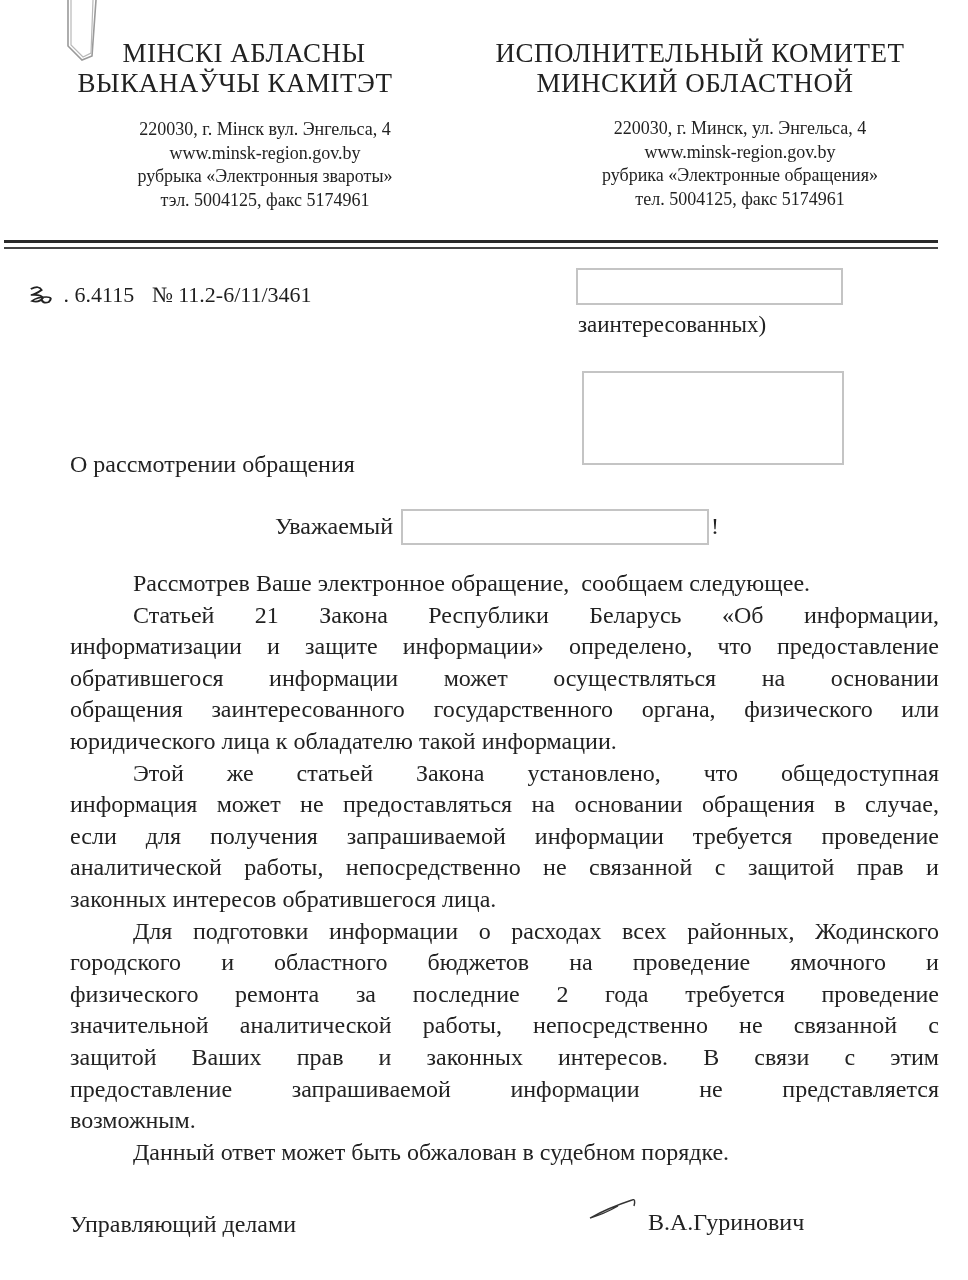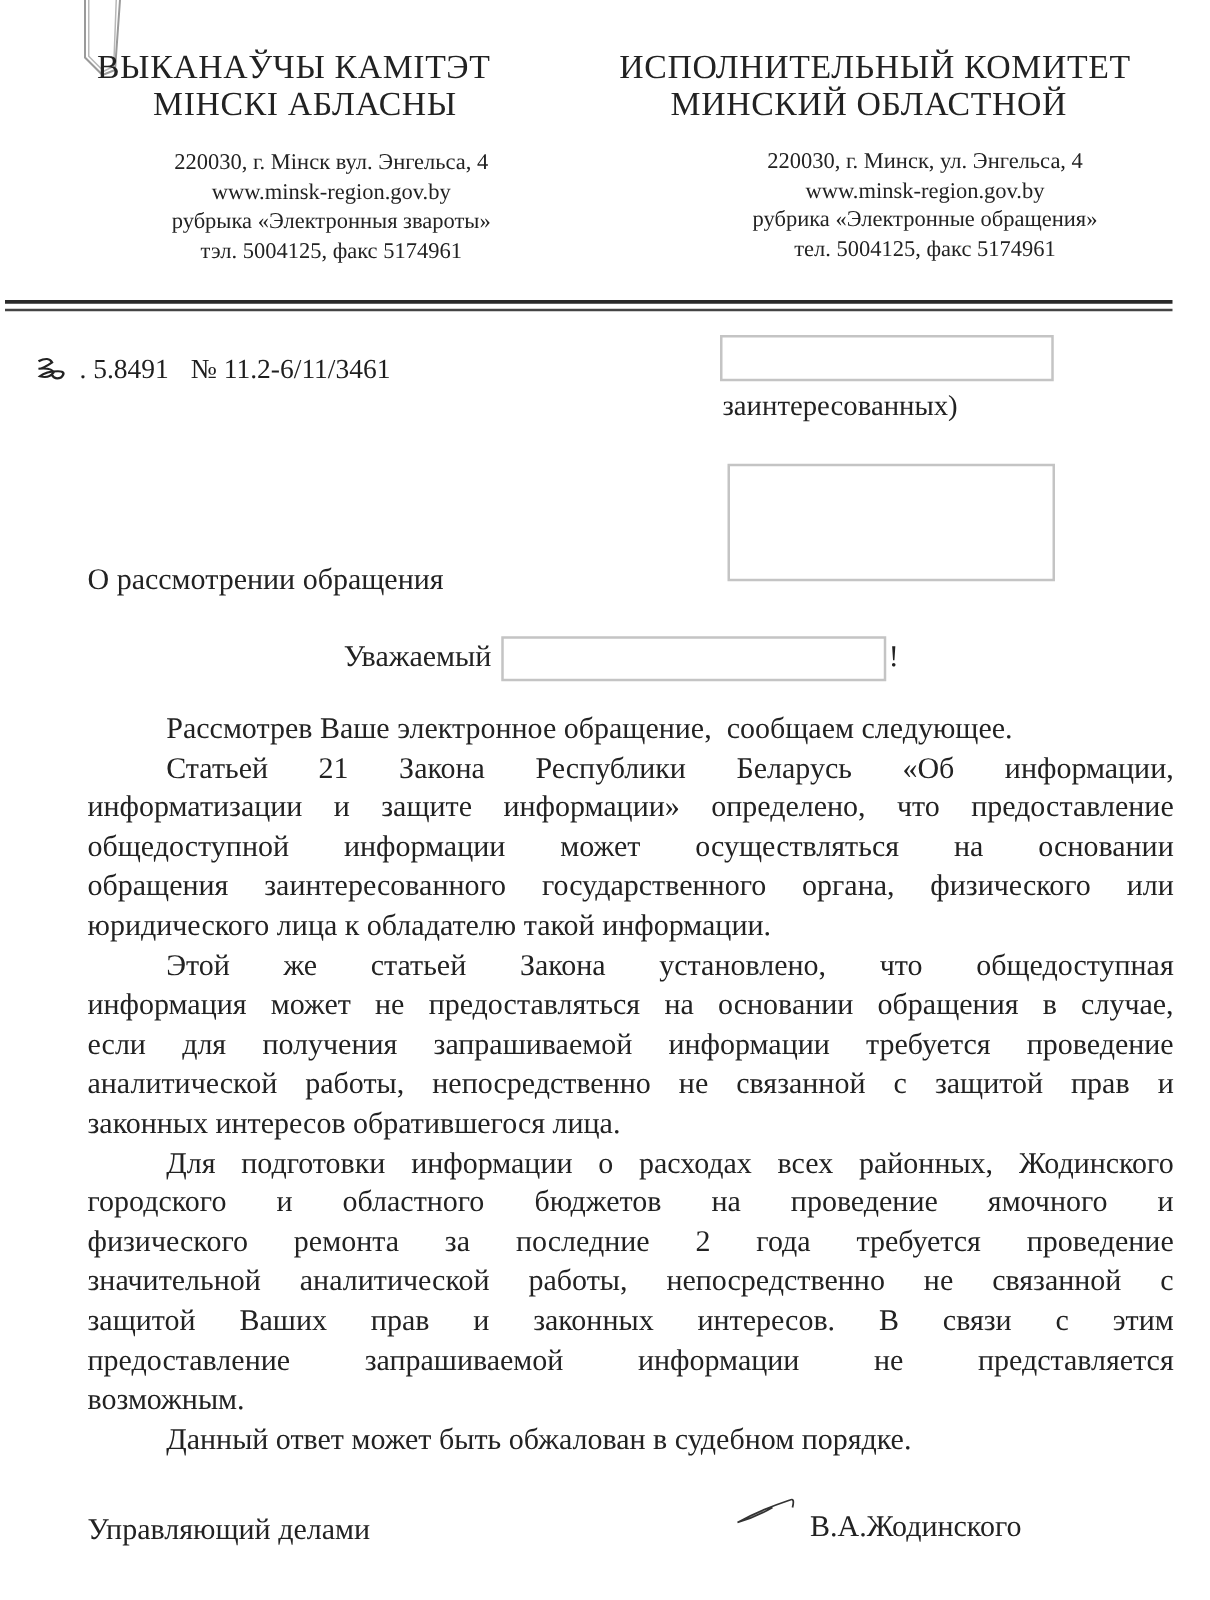--- a/index.html
+++ b/index.html
@@ -21,22 +21,22 @@
 </style>
 </head>
 <body>
 
 <svg class="abs clip" viewBox="0 0 40 64">
   <path d="M6 0 L6 46 L20 60 L30 56 L34 0" fill="none" stroke="#9a9a9a" stroke-width="1.6"></path>
   <path d="M9 0 L9 45 L21 57 L29 53 L31 0" fill="none" stroke="#b8b8b8" stroke-width="1.2"></path>
 </svg>
 
 <div class="abs" style="left:30px; top:38px; width:410px;">
+  <div class="hdr-title" style="padding-left:18px;">МІНСКІ АБЛАСНЫ</div>
   <div class="hdr-title">ВЫКАНАЎЧЫ КАМІТЭТ</div>
-  <div class="hdr-title" style="padding-left:18px;">МІНСКІ АБЛАСНЫ</div>
 </div>
 <div class="abs" style="left:60px; top:118px; width:410px;">
   <div class="hdr-addr">220030, г. Мінск вул. Энгельса, 4</div>
   <div class="hdr-addr">www.minsk-region.gov.by</div>
   <div class="hdr-addr">рубрыка «Электронныя звароты»</div>
   <div class="hdr-addr">тэл. 5004125, факс 5174961</div>
 </div>
 
 <div class="abs" style="left:470px; top:38px; width:460px;">
   <div class="hdr-title">ИСПОЛНИТЕЛЬНЫЙ КОМИТЕТ</div>
@@ -51,21 +51,21 @@
 
 <div class="abs rule1"></div>
 <div class="abs rule2"></div>
 
 <div class="abs" style="left:30px; top:282px; font-size:22px; white-space:nowrap;">
   <span style="font-family:'DejaVu Sans', sans-serif; font-style:italic; font-size:22px; display:inline-block; transform:scaleX(1.2);">
     <svg width="28" height="20" viewBox="0 0 28 20" style="vertical-align:-3px;">
       <path d="M3 4 Q10 0 12 5 Q6 10 3 10 Q12 9 13 13 Q10 18 4 16 Q8 12 16 12 Q22 12 18 17 Q14 19 12 15" fill="none" stroke="#222" stroke-width="1.7"></path>
     </svg>
   </span>
-  <span>. 5.8491</span>
+  <span>. 6.4115</span>
   <span style="margin-left:12px;">№ 11.2-6/11/3461</span>
 </div>
 
 <div class="redact" style="left:576px; top:268px; width:267px; height:37px;"></div>
 <div class="abs" style="left:578px; top:309px; font-size:23px; line-height:31px; color:#222;">
   <div>заинтересованных)</div>
 </div>
 <div class="redact" style="left:582px; top:371px; width:262px; height:94px;"></div>
 
 <div class="abs body-text" style="left:70px; top:449px;">О рассмотрении  обращения</div>
@@ -92,21 +92,21 @@
     <div class="line body-text" style="top: 631.2px;">
       <span>информатизации</span>
       <span>и</span>
       <span>защите</span>
       <span>информации»</span>
       <span>определено,</span>
       <span>что</span>
       <span>предоставление</span>
     </div>
     <div class="line body-text" style="top: 662.8px;">
-      <span>общедоступной</span>
+      <span>обратившегося</span>
       <span>информации</span>
       <span>может</span>
       <span>осуществляться</span>
       <span>на</span>
       <span>основании</span>
     </div>
     <div class="line body-text" style="top: 694.4px;">
       <span>обращения</span>
       <span>заинтересованного</span>
       <span>государственного</span>
@@ -223,13 +223,13 @@
     </div>
     <div class="line body-text indent last" style="top: 1136.8px;">
       <span style="white-space: pre;">Данный ответ может быть обжалован в судебном порядке.</span>
     </div>
   </div>
 
 <div class="abs body-text" style="left:70px; top:1209px;">Управляющий делами</div>
 <svg class="abs" viewBox="0 0 50 30" style="left:588px; top:1194px; width:50px; height:30px;">
   <path d="M2 24 Q20 14 44 6 Q48 4 46 12 M2 24 Q16 20 30 12" fill="none" stroke="#333" stroke-width="1.4"></path>
 </svg>
-<div class="abs body-text" style="left:648px; top:1207px;">В.А.Жодинского</div>
+<div class="abs body-text" style="left:648px; top:1207px;">В.А.Гуринович</div>
 
 </body></html>

